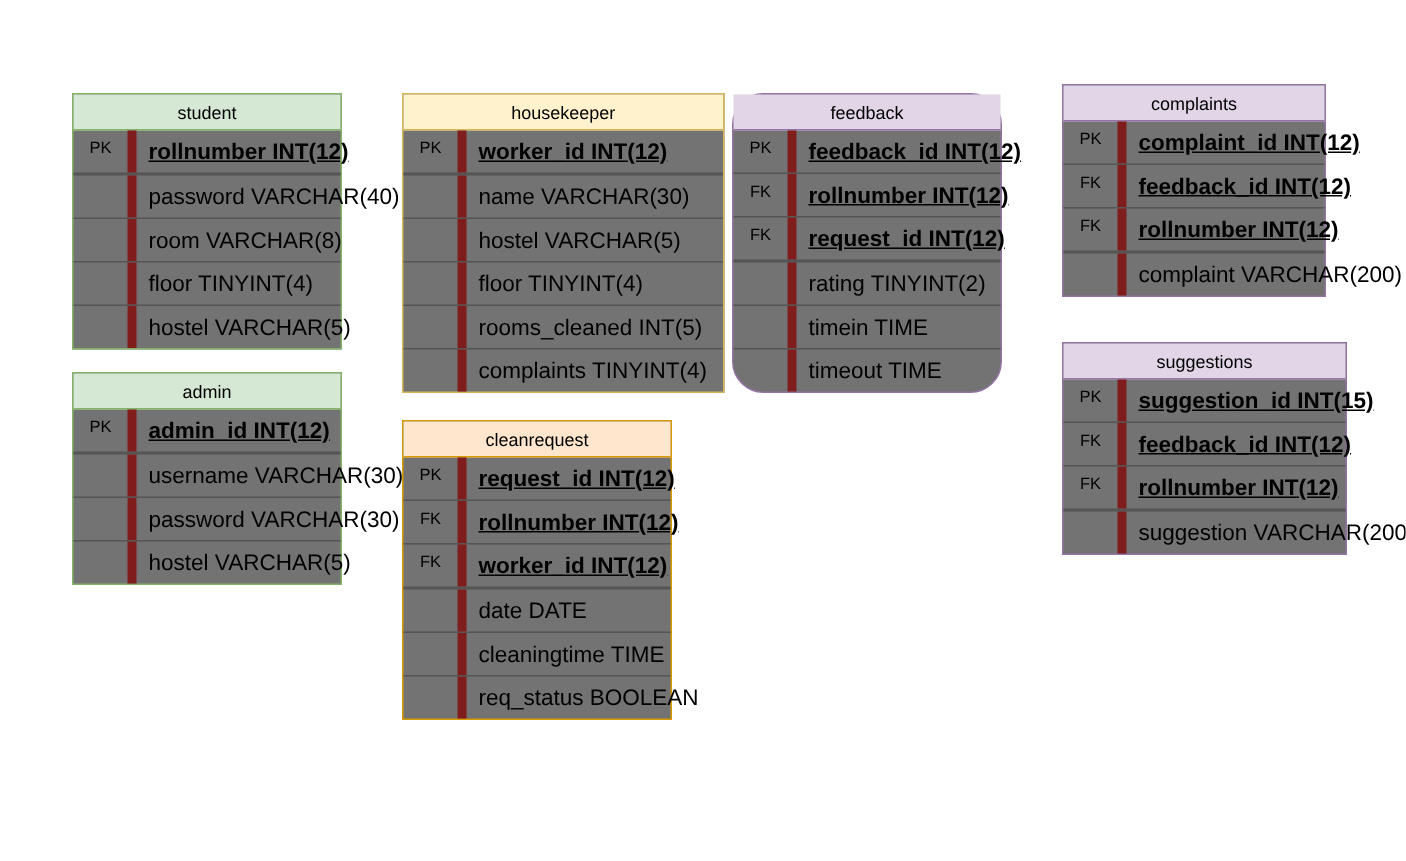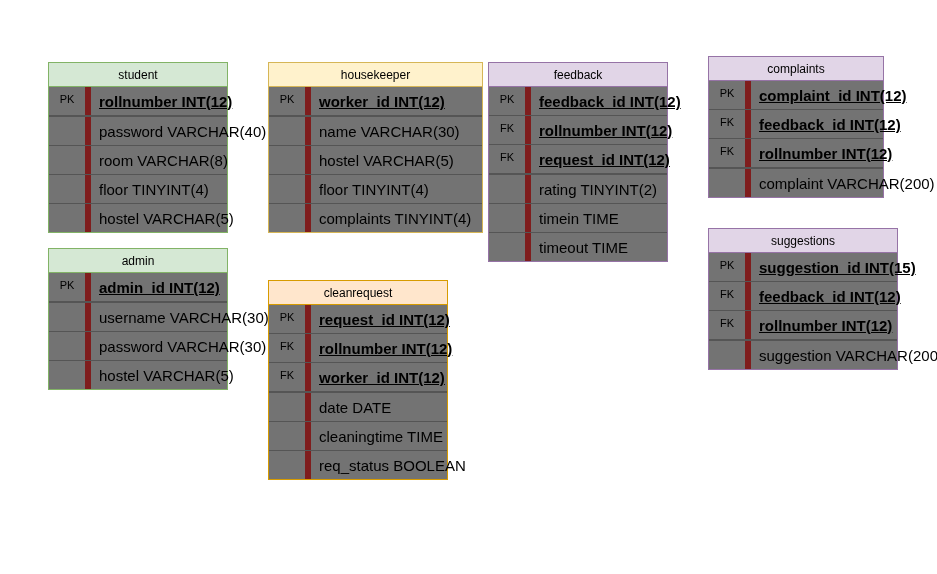--- a/index.html
+++ b/index.html
@@ -124,20 +124,24 @@
       <div class="row">
         <div class="key-cell"></div>
         <div class="field-cell">hostel VARCHAR(5)</div>
       </div>
       <div class="row">
         <div class="key-cell"></div>
         <div class="field-cell">floor TINYINT(4)</div>
       </div>
       <div class="row">
         <div class="key-cell"></div>
+        <div class="field-cell">rooms_cleaned INT(5)</div>
+      </div>
+      <div class="row">
+        <div class="key-cell"></div>
         <div class="field-cell">complaints TINYINT(4)</div>
       </div>
     </div>
 </div>
 
 <div class="table orange" style="left:268px; top:280px; width:180px;">
   <div class="title">cleanrequest</div>
   <div>
       <div class="row">
         <div class="key-cell">PK</div>
@@ -159,21 +163,21 @@
         <div class="key-cell"></div>
         <div class="field-cell">cleaningtime TIME</div>
       </div>
       <div class="row">
         <div class="key-cell"></div>
         <div class="field-cell">req_status BOOLEAN</div>
       </div>
     </div>
 </div>
 
-<div class="table purple" style="left:488px; top:62px; width:180px;">
+<div class="table purple" style="left:488px; top:62px; width:180px;border-radius:21px;">
   <div class="title">feedback</div>
   <div>
       <div class="row">
         <div class="key-cell">PK</div>
         <div class="field-cell pkfk">feedback_id INT(12)</div>
       </div>
       <div class="row">
         <div class="key-cell">FK</div>
         <div class="field-cell pkfk">rollnumber INT(12)</div>
       </div>

